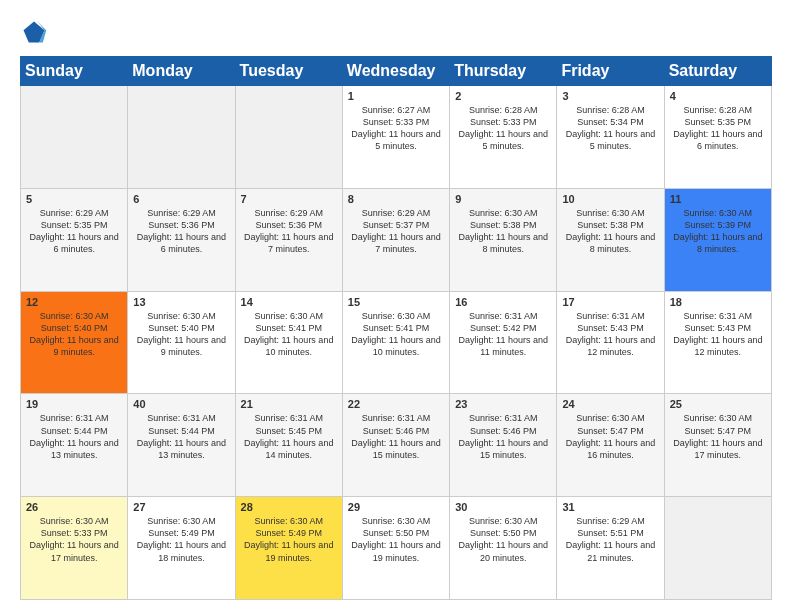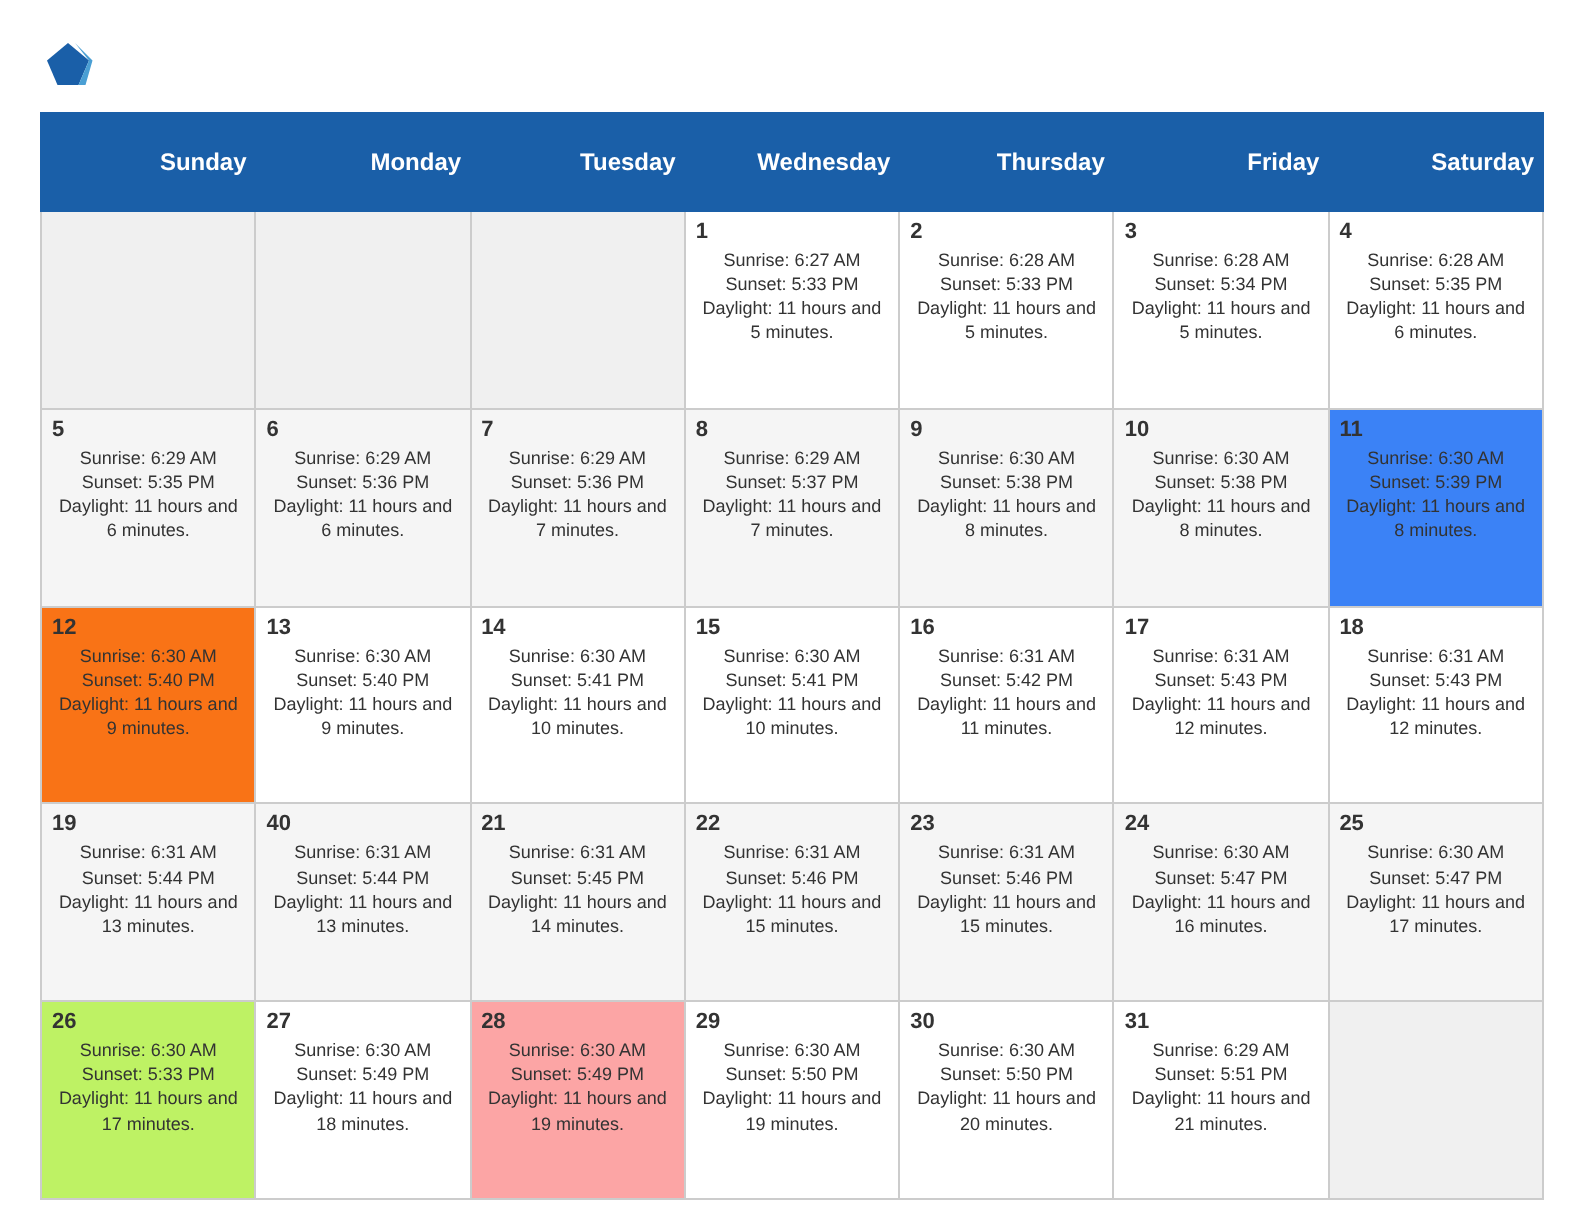--- a/index.html
+++ b/index.html
@@ -62,24 +62,24 @@
     .calendar {
       flex: 1;
       border: 1px solid #ccc;
       border-collapse: collapse;
       width: 100%;
       table-layout: fixed;
     }
     .calendar th {
       background: #1a5fa8;
       color: #fff;
-      font-size: 12px;
-      font-weight: bold;
-      padding: 17px 4px;
-      text-align: right;
+      font-size: 16px;
+      font-weight: bold;
+      padding: 5px 4px;
+      text-align: left;
       border: 1px solid #1a5fa8;
     }
     .calendar td {
       border: 1px solid #ccc;
       vertical-align: top;
       padding: 4px 5px;
       font-size: 9.5px;
       color: #333;
       background: #fff;
     }
@@ -246,29 +246,29 @@
           <td style="background: rgb(245, 245, 245);">
             <span class="day-num">24</span>
             <div class="cell-content"><span>Sunrise: 6:30 AM</span><br><span>Sunset: 5:47 PM</span><br><span>Daylight: 11 hours and 16 minutes.</span></div>
           </td>
           <td style="background: rgb(245, 245, 245);">
             <span class="day-num">25</span>
             <div class="cell-content"><span>Sunrise: 6:30 AM</span><br><span>Sunset: 5:47 PM</span><br><span>Daylight: 11 hours and 17 minutes.</span></div>
           </td>
         </tr>
         <tr>
-          <td style="background: #bef264;">
+          <td style="background: #fef9c3;">
             <span class="day-num">26</span>
             <div class="cell-content"><span>Sunrise: 6:30 AM</span><br><span>Sunset: 5:33 PM</span><br><span>Daylight: 11 hours and 17 minutes.</span></div>
           </td>
           <td style="background: rgb(255, 255, 255);">
             <span class="day-num">27</span>
             <div class="cell-content"><span>Sunrise: 6:30 AM</span><br><span>Sunset: 5:49 PM</span><br><span>Daylight: 11 hours and 18 minutes.</span></div>
           </td>
-          <td style="background: #fca5a5;">
+          <td style="background: #fde047;">
             <span class="day-num">28</span>
             <div class="cell-content"><span>Sunrise: 6:30 AM</span><br><span>Sunset: 5:49 PM</span><br><span>Daylight: 11 hours and 19 minutes.</span></div>
           </td>
           <td style="background: rgb(255, 255, 255);">
             <span class="day-num">29</span>
             <div class="cell-content"><span>Sunrise: 6:30 AM</span><br><span>Sunset: 5:50 PM</span><br><span>Daylight: 11 hours and 19 minutes.</span></div>
           </td>
           <td style="background: rgb(255, 255, 255);">
             <span class="day-num">30</span>
             <div class="cell-content"><span>Sunrise: 6:30 AM</span><br><span>Sunset: 5:50 PM</span><br><span>Daylight: 11 hours and 20 minutes.</span></div>

